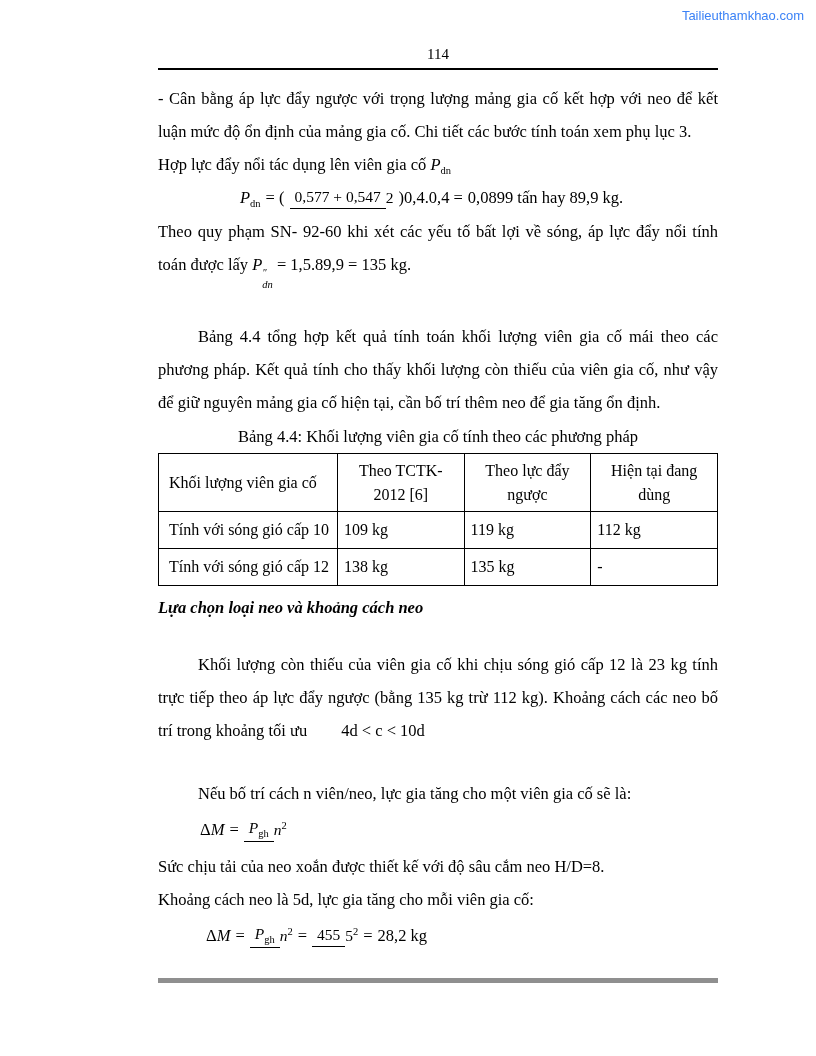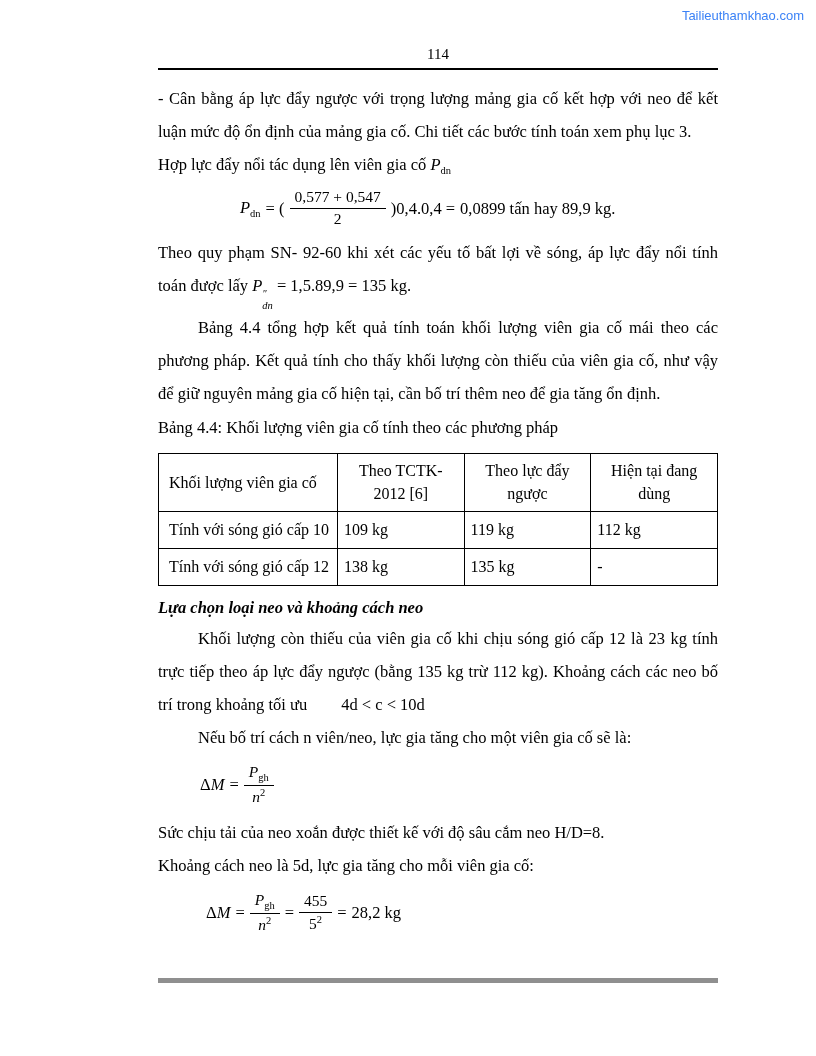--- a/index.html
+++ b/index.html
@@ -25,46 +25,46 @@
     text-align: center;
     font-size: 15px;
     padding-bottom: 5px;
   }
   .header-rule { border-bottom: 2px solid #000; margin-bottom: 12px; }
   .para {
     font-size: 16.5px;
     line-height: 2.0;
     text-align: justify;
   }
-  .indent { text-indent: 40px; }
+  .indent { text-indent: 40px; margin-top: 30px; }
   .mvar { font-style: italic; }
   sub { font-size: 10.5px; }
   sup { font-size: 10.5px; }
   .scripts {
     display: inline-flex; flex-direction: column; align-items: flex-start;
     font-size: 10.5px; line-height: 1.1; vertical-align: -6px; font-style: italic;
   }
   .formula {
     display: flex; align-items: center;
     font-size: 16.5px; gap: 5px;
   }
   .formula .token { white-space: nowrap; }
   .frac {
-    display: inline-flex; flex-direction: column; align-items: center;
+    display: inline-flex; flex-direction: row; align-items: center;
     font-size: 15.5px; text-align: center;
   }
   .frac .num { border-bottom: 1px solid #000; padding: 0 5px; line-height: 1.35; }
   .frac .den { line-height: 1.35; }
   .formula-1 { margin: 6px 0 6px 82px; }
   .formula-2 { margin: 8px 0 8px 42px; }
   .formula-3 { margin: 8px 0 4px 48px; }
   .table-caption {
-    text-align: left;
+    text-align: center;
     font-size: 16.5px;
-    margin: 8px 0 15px 0;
+    margin: 8px 0 6px 0;
   }
   table.data-table {
     width: 100%;
     border-collapse: collapse;
     table-layout: fixed;
     font-size: 16px;
   }
   table.data-table th, table.data-table td {
     border: 1px solid #000;
     padding: 5px 6px;

